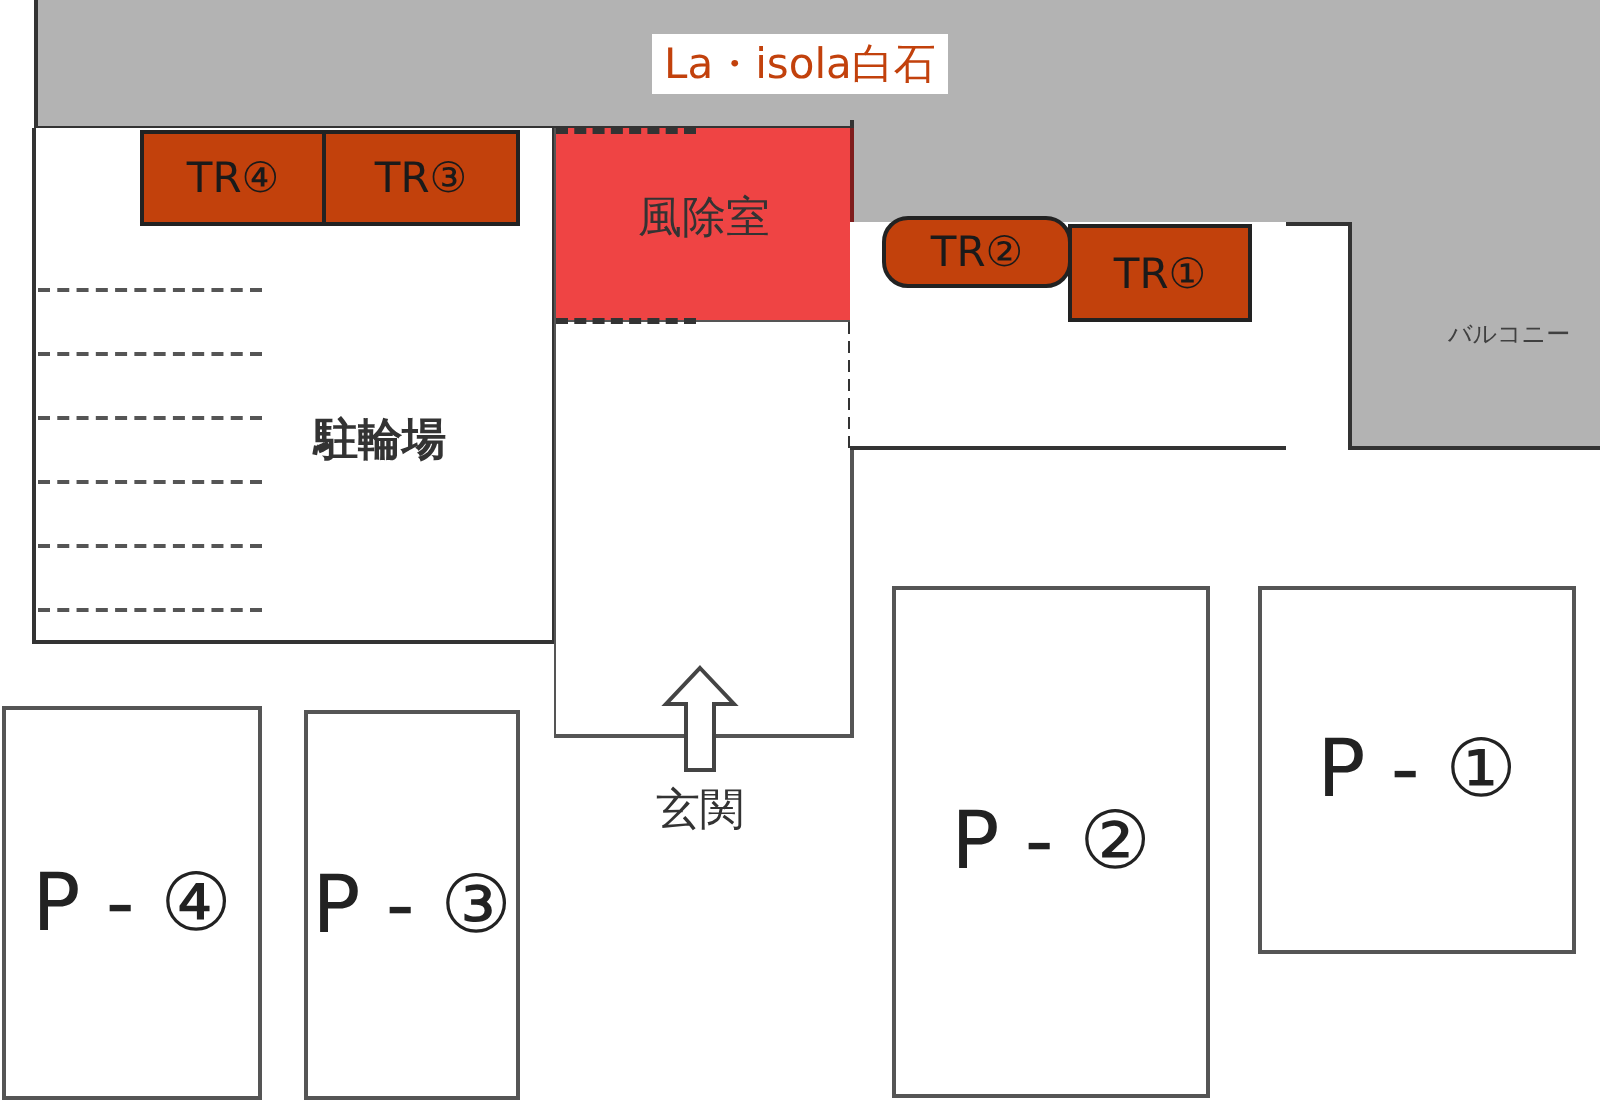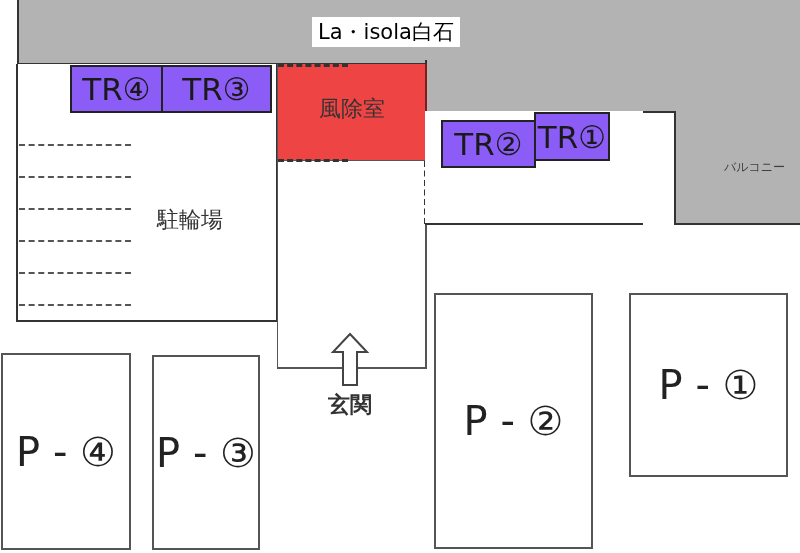--- a/index.html
+++ b/index.html
@@ -1,86 +1,86 @@
 <!DOCTYPE html>
 <html><head>
 <meta charset="utf-8">
 <style>
   html, body { margin:0; padding:0; background:#ffffff; }
   body { width:800px; height:553px; position:relative; overflow:hidden; font-family:"DejaVu Sans","Liberation Sans",sans-serif; color:#1a1a1a; }
   .abs { position:absolute; box-sizing:border-box; }
   .gray { background:#b3b3b3; }
   .line { border:2px solid #333; }
   .label { display:flex; align-items:center; justify-content:center; white-space:nowrap; }
-  .title-box { background:#fff; padding:0 6px; font-size:21px; color:#000000; }
-  .tr-box { border:2.5px solid #222; background:#8b5cf6; font-size:31px; display:flex; align-items:center; justify-content:center; }
+  .title-box { background:#fff; padding:0 6px; font-size:21px; color:#c2410c;margin-left:14px; }
+  .tr-box { border:2.5px solid #222; background:#c2410c; font-size:21px; display:flex; align-items:center; justify-content:center; }
   .room-label { font-size:22px; color:#333; }
   .bike-line { border-top:2px dashed #555; height:0; width:112px; left:19px; }
   .pbox { border:2px solid #555; background:#fff; font-size:40px; color:#222; display:flex; align-items:center; justify-content:center; }
 </style>
 </head>
 <body>
 
 <div class="abs gray" style="left:17px; top:0; width:783px; height:65px; border-left:2px solid #333; border-bottom:2px solid #333;"></div>
 
 <div class="abs gray" style="left:425px; top:60px; width:375px; height:53px; border-bottom:2px solid #333; border-left:2px solid #333;"></div>
 
 <div class="abs label title-box" style="left:312px; top:17px; height:30px;">La・isola白石</div>
 
 <div class="abs line" style="left:16px; top:64px; width:262px; height:258px; background:#fff; border-top:none;"></div>
 <div class="abs bike-line" style="top:144px;"></div>
 <div class="abs bike-line" style="top:176px;"></div>
 <div class="abs bike-line" style="top:208px;"></div>
 <div class="abs bike-line" style="top:240px;"></div>
 <div class="abs bike-line" style="top:272px;"></div>
 <div class="abs bike-line" style="top:304px;"></div>
-<div class="abs label room-label" style="left:140px; top:205px; width:100px; height:30px;">駐輪場</div>
+<div class="abs label room-label" style="left:140px; top:205px; width:100px; height:30px;font-weight:bold;">駐輪場</div>
 
 <div class="abs tr-box" style="left:70px; top:65px; width:93px; height:48px;">
   <span>TR④</span>
 </div>
-<div class="abs tr-box" style="left:161px; top:65px; width:111px; height:48px;">
+<div class="abs tr-box" style="left:161px; top:65px; width:99px; height:48px;">
   <span>TR③</span>
 </div>
 
 <div class="abs" style="left:277px; top:64px; width:150px; height:97px; background:#ef4444; border-left:1.5px solid #555; border-right:2px solid #7f1d1d;">
   <div class="abs" style="left:0; top:0; width:70px; border-top:3px dashed #333;"></div>
   <div class="abs label room-label" style="left:0; top:30px; width:148px; height:30px;">風除室</div>
 </div>
 
 <div class="abs" style="left:277px; top:160px; width:150px; height:209px; background:#fff; border-left:1.5px solid #555; border-right:2px solid #555; border-bottom:2px solid #555; border-top:1.5px solid #555;">
   <div class="abs" style="left:0; top:-2px; width:70px; border-top:3px dashed #333;"></div>
   <div class="abs" style="right:-2px; top:0; height:62px; border-right:3px dashed #333;"></div>
 </div>
 
 <div class="abs" style="left:424px; top:161px; width:4px; height:63px; background:#fff;"></div>
 <div class="abs" style="left:424px; top:161px; height:63px; border-right:3px dashed #333;"></div>
 
 <svg class="abs" style="left:330px; top:332px;" width="40" height="55" viewBox="0 0 40 55">
   <path d="M20 2 L37 20 L27 20 L27 53 L13 53 L13 20 L3 20 Z" fill="#fff" stroke="#444" stroke-width="2"></path>
 </svg>
-<div class="abs label room-label" style="left:305px; top:390px; width:90px; height:30px;font-weight:bold;">玄関</div>
+<div class="abs label room-label" style="left:305px; top:390px; width:90px; height:30px;">玄関</div>
 
 <div class="abs" style="left:425px; top:111px; width:218px; height:114px; background:#fff; border-bottom:2px solid #333;"></div>
 
-<div class="abs tr-box" style="left:441px; top:120px; width:95px; height:48px;">
+<div class="abs tr-box" style="left:441px; top:108px; width:95px; height:36px;border-radius:13px;">
   <span>TR②</span>
 </div>
-<div class="abs tr-box" style="left:534px; top:112px; width:76px; height:49px;">
+<div class="abs tr-box" style="left:534px; top:112px; width:92px; height:49px;">
   <span>TR①</span>
 </div>
 
 <div class="abs gray label" style="left:641px; top:111px; width:159px; height:114px; border-left:2px solid #333; border-bottom:2px solid #333; font-size:12px; color:#404040;margin-left:33px;">
   <span>バルコニー</span>
 </div>
 
 <div class="abs pbox" style="left:1px; top:353px; width:130px; height:197px;">
   <span>P - ④</span>
 </div>
 <div class="abs pbox" style="left:141px; top:355px; width:108px; height:195px;margin-left:11px;">
   <span>P - ③</span>
 </div>
-<div class="abs pbox" style="left:434px; top:293px; width:159px; height:256px;justify-content:center;">
+<div class="abs pbox" style="left:446px; top:293px; width:159px; height:256px;justify-content:center;">
   <span>P - ②</span>
 </div>
 <div class="abs pbox" style="left:629px; top:293px; width:159px; height:184px;">
   <span>P - ①</span>
 </div>
 
 </body></html>

